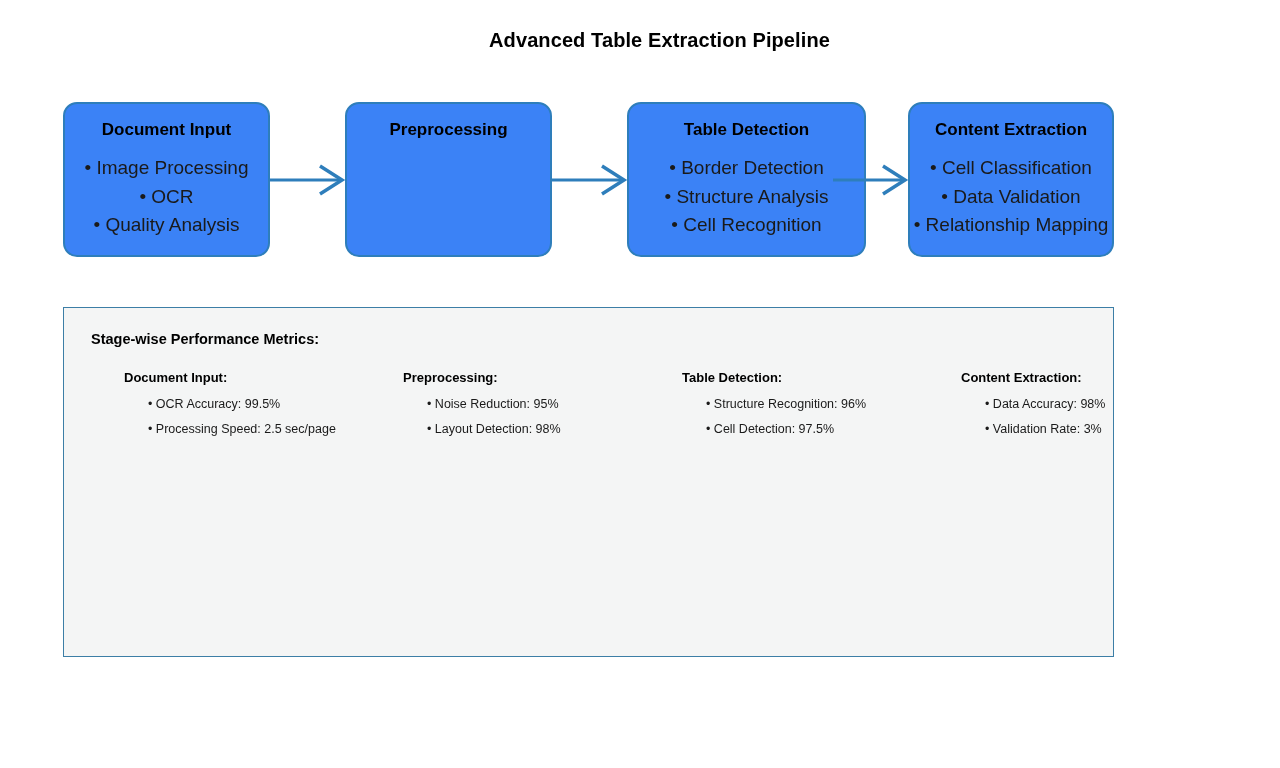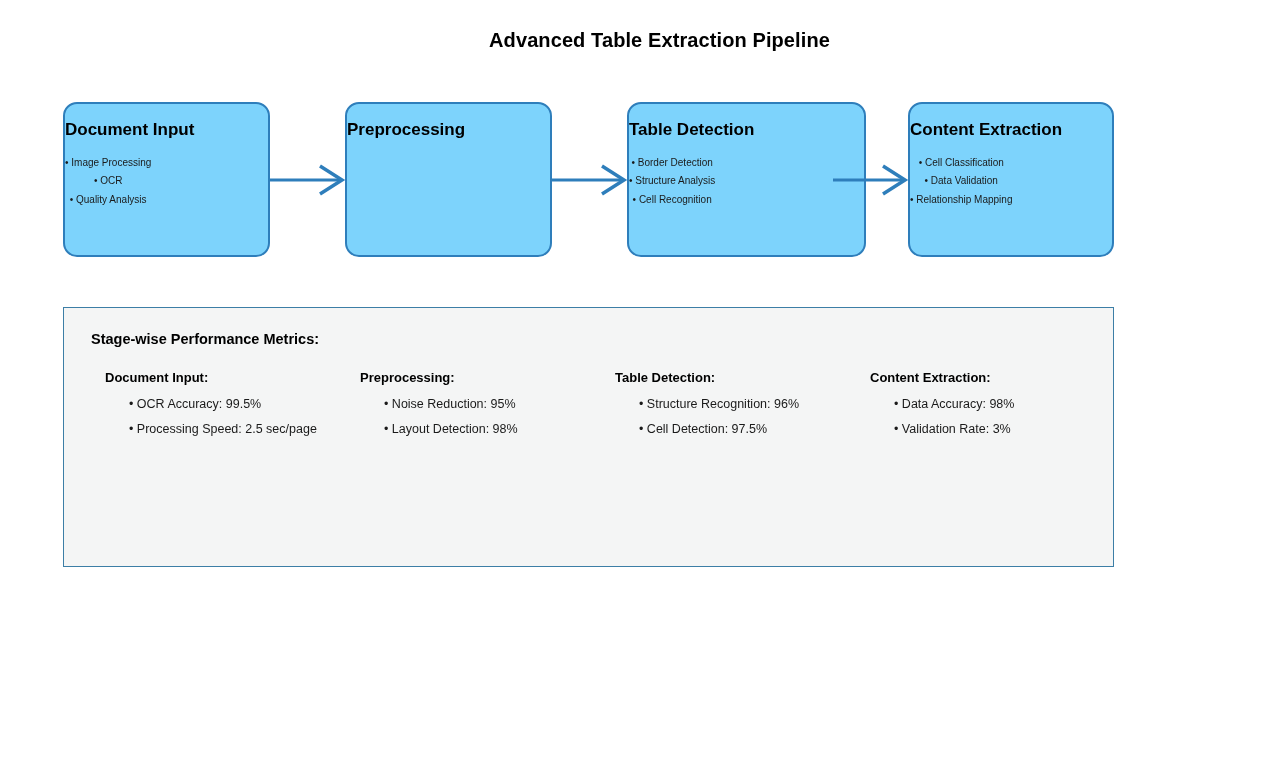--- a/index.html
+++ b/index.html
@@ -30,44 +30,44 @@
     color: #000000;
     letter-spacing: 0.1px;
     padding-left: 39px;
   }
 
   
   .stage-box {
     position: absolute;
     top: 102px;
     height: 155px;
-    background: #7dd3fc;
+    background: #3b82f6;
     border: 2.5px solid #2e7ebb;
     border-radius: 14px;
     display: flex;
     flex-direction: column;
-    align-items: flex-start;
+    align-items: center;
     padding-top: 17px;
   }
   .stage-title {
     font-size: 17px;
     font-weight: bold;
     color: #000000;
     line-height: 1.1;
     text-align: center;
   }
   .stage-items {
     margin-top: 17px;
     display: flex;
     flex-direction: column;
     align-items: center;
     gap: 7px;
   }
   .stage-item {
-    font-size: 10px;
+    font-size: 19px;
     color: #1a1a1a;
     text-align: center;
     line-height: 1.15;
     white-space: nowrap;
   }
 
   #stage-0 { left: 63px;  width: 207px; }
   #stage-1 { left: 345px; width: 207px; gap: 28px; }
   #stage-2 { left: 627px; width: 239px; }
   #stage-3 { left: 908px; width: 206px; }
@@ -82,38 +82,39 @@
   #connector-0 { left: 270px; }
   #connector-1 { left: 552px; }
   #connector-2 { left: 833px; }
 
   
   #metrics-panel {
     position: absolute;
     left: 63px;
     top: 307px;
     width: 1051px;
-    height: 260px;
+    height: 350px;
     background: #f4f5f5;
     border: 1.5px solid #3c7ea6;
   }
   #metrics-heading {
     position: absolute;
     left: 27px;
     top: 23px;
     font-size: 14.5px;
     font-weight: bold;
     color: #000000;
   }
   #metrics-columns {
     position: absolute;
-    left: 14px;
+    left: 33px;
     top: 62px;
     right: 0;
     display: flex;
+    gap: 24px;
   }
   .metric-col {
     width: 255px;
     flex: 0 0 255px;
   }
   .metric-col-title {
     font-size: 13px;
     font-weight: bold;
     color: #000000;
     margin-left: 27px;

